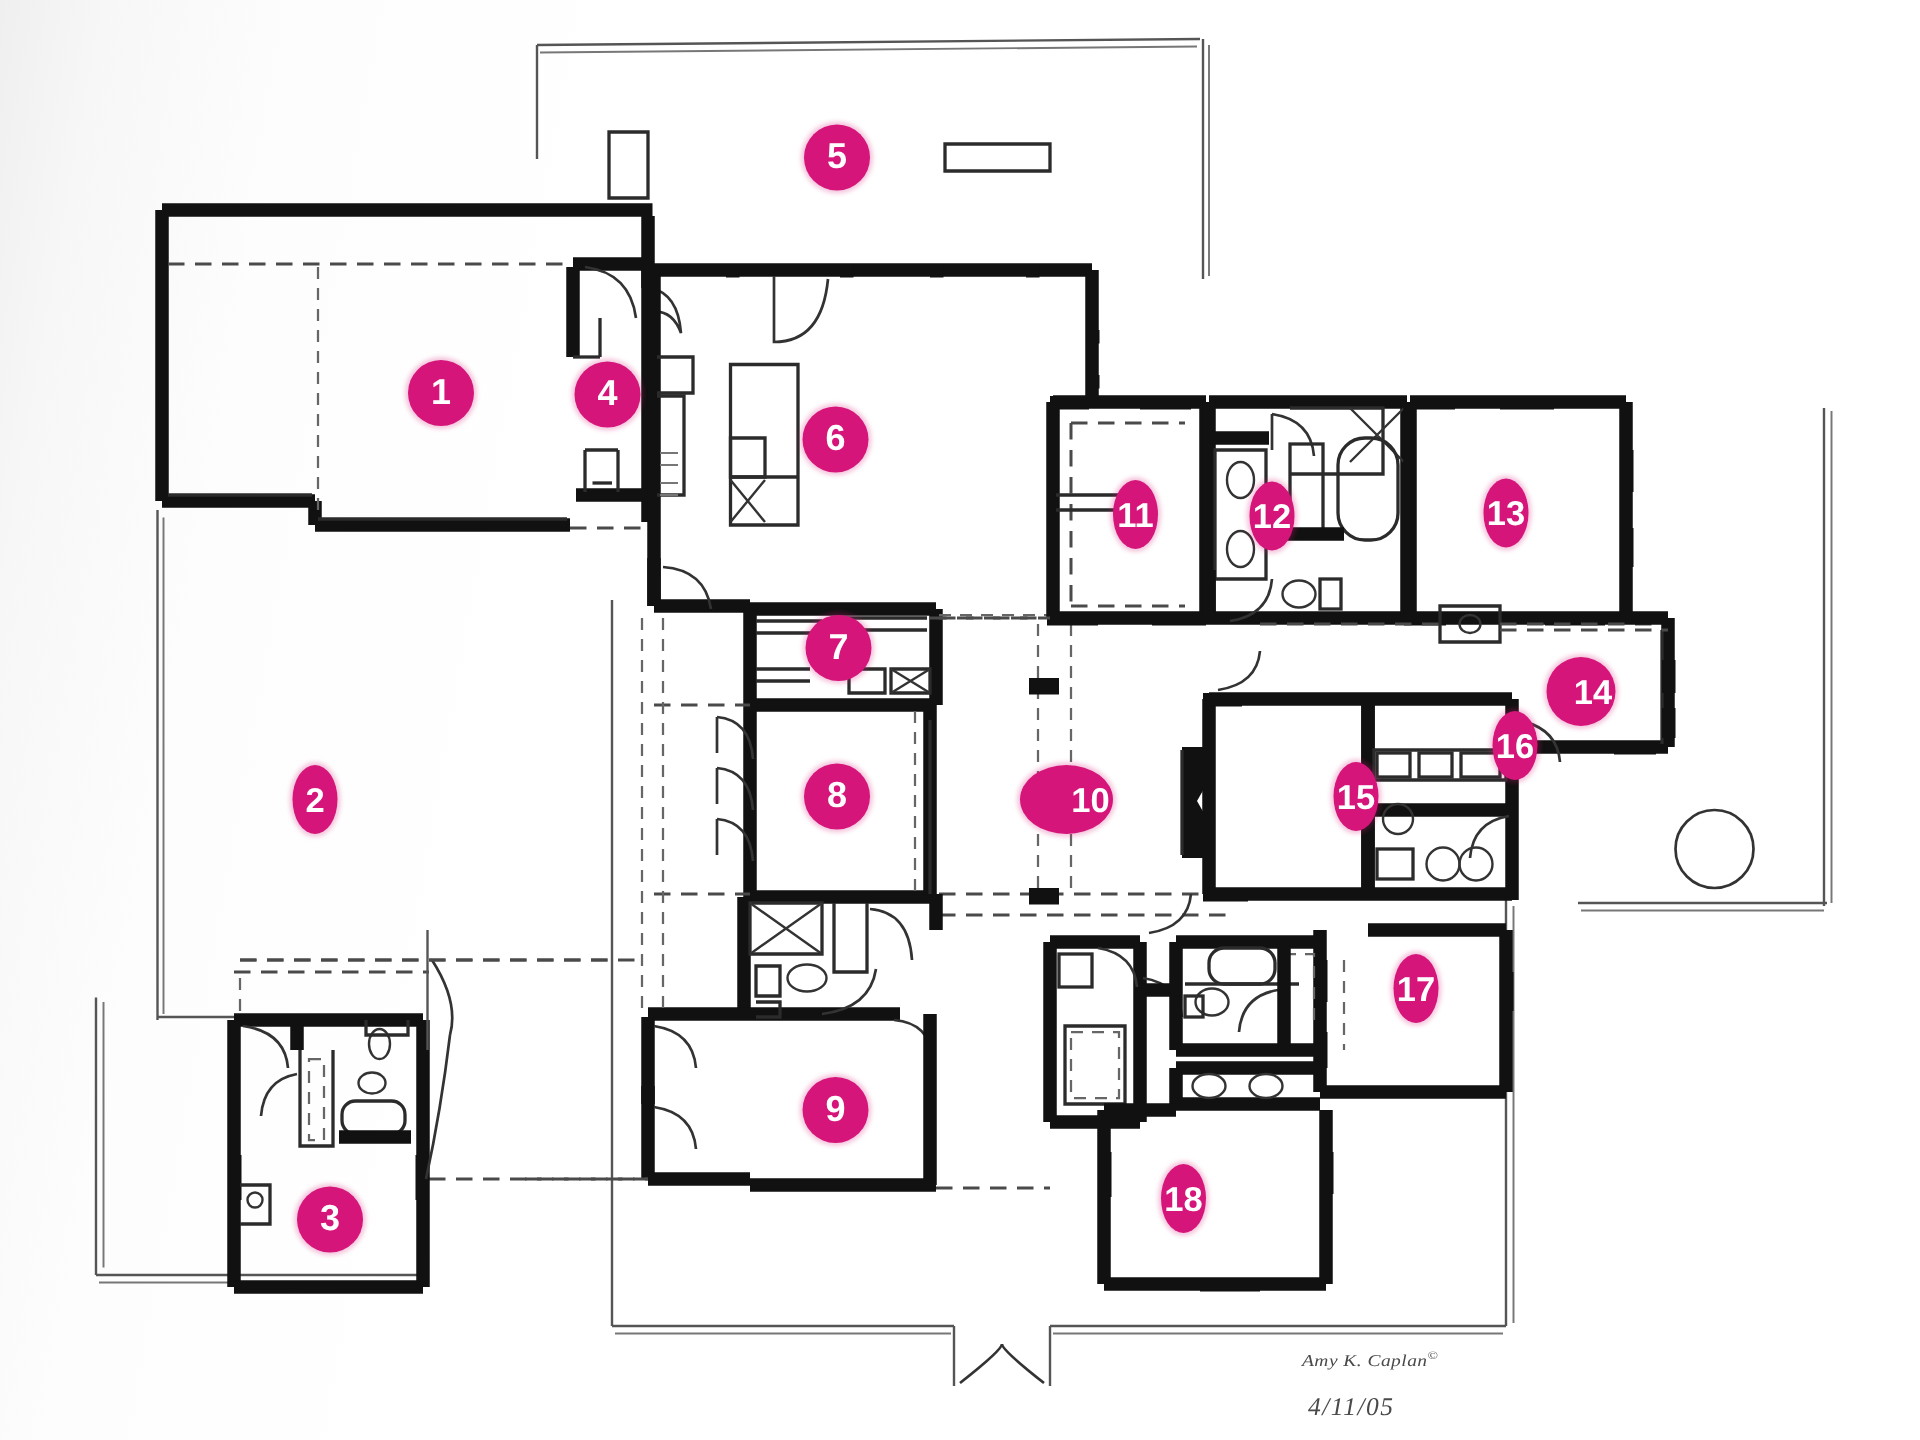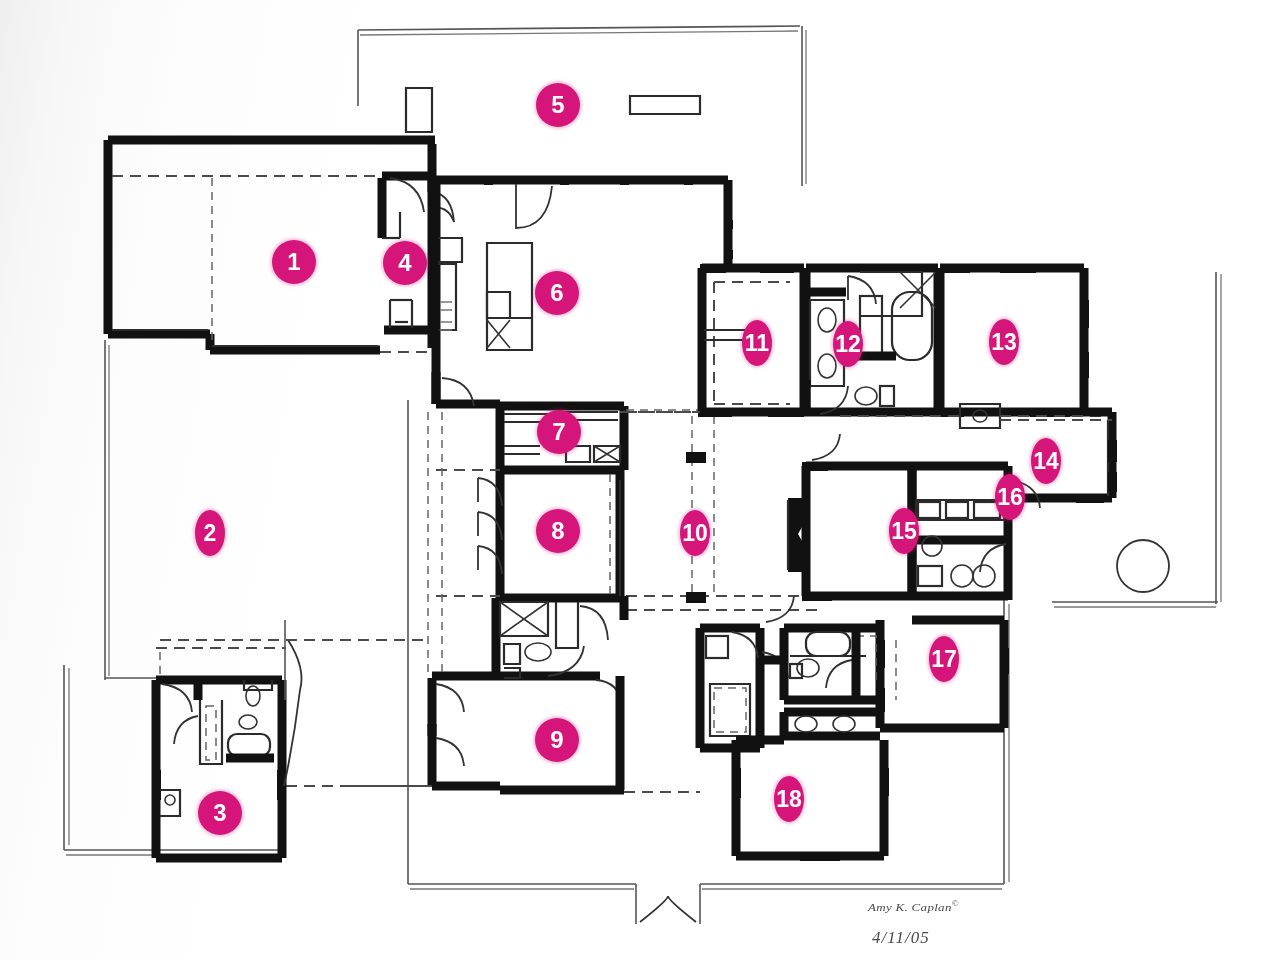--- a/index.html
+++ b/index.html
@@ -471,33 +471,33 @@
       </div>
     <div class="marker m1" style="left:559px;top:432px;background:#d6157b;">
         <span>7</span>
       </div>
     <div class="marker m1" style="left:558px;top:531px;background:#d6157b;">
         <span>8</span>
       </div>
     <div class="marker m1" style="left:557px;top:740px;background:#d6157b;">
         <span>9</span>
       </div>
-    <div class="marker m2" style="left:703px;top:533px;background:#d6157b;">
+    <div class="marker m2" style="left:703px;top:533px;background:#d6157b;padding-left:32px;">
         <span>10</span>
       </div>
     <div class="marker m2" style="left:765px;top:343px;background:#d6157b;">
         <span>11</span>
       </div>
     <div class="marker m2" style="left:856px;top:344px;background:#d6157b;text-align:right;">
         <span>12</span>
       </div>
     <div class="marker m2" style="left:1012px;top:342px;background:#d6157b;">
         <span>13</span>
       </div>
-    <div class="marker m2" style="left:1054px;top:461px;background:#d6157b;">
+    <div class="marker m2" style="left:1054px;top:461px;background:#d6157b;padding-left:16px;">
         <span>14</span>
       </div>
     <div class="marker m2" style="left:861px;top:531px;background:#d6157b;margin-left:28px;">
         <span>15</span>
       </div>
     <div class="marker m2" style="left:952px;top:497px;background:#d6157b;margin-left:43px;">
         <span>16</span>
       </div>
     <div class="marker m2" style="left:952px;top:659px;background:#d6157b;">
         <span>17</span>

